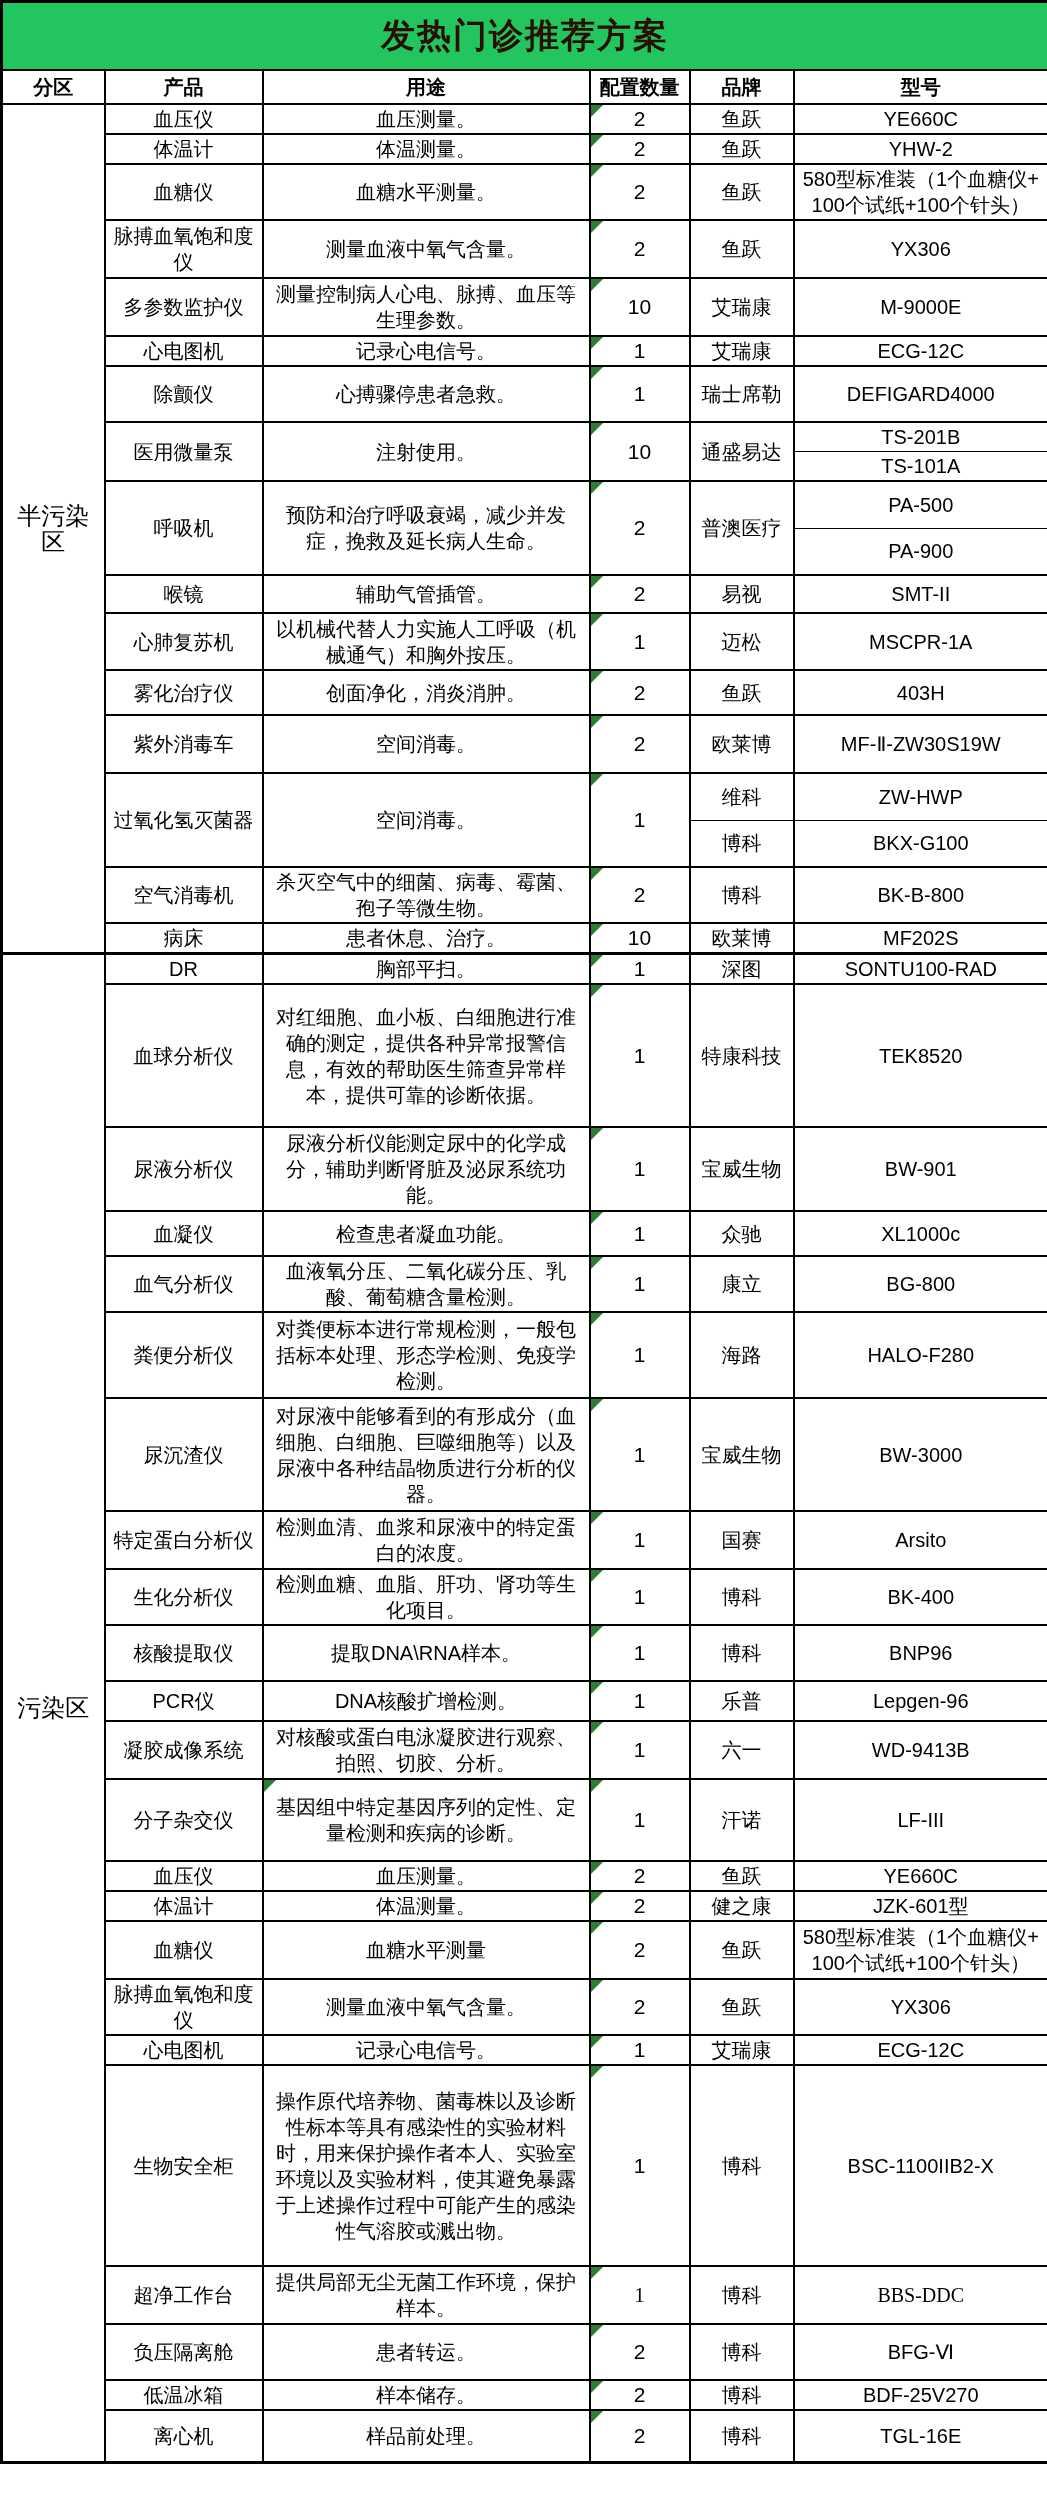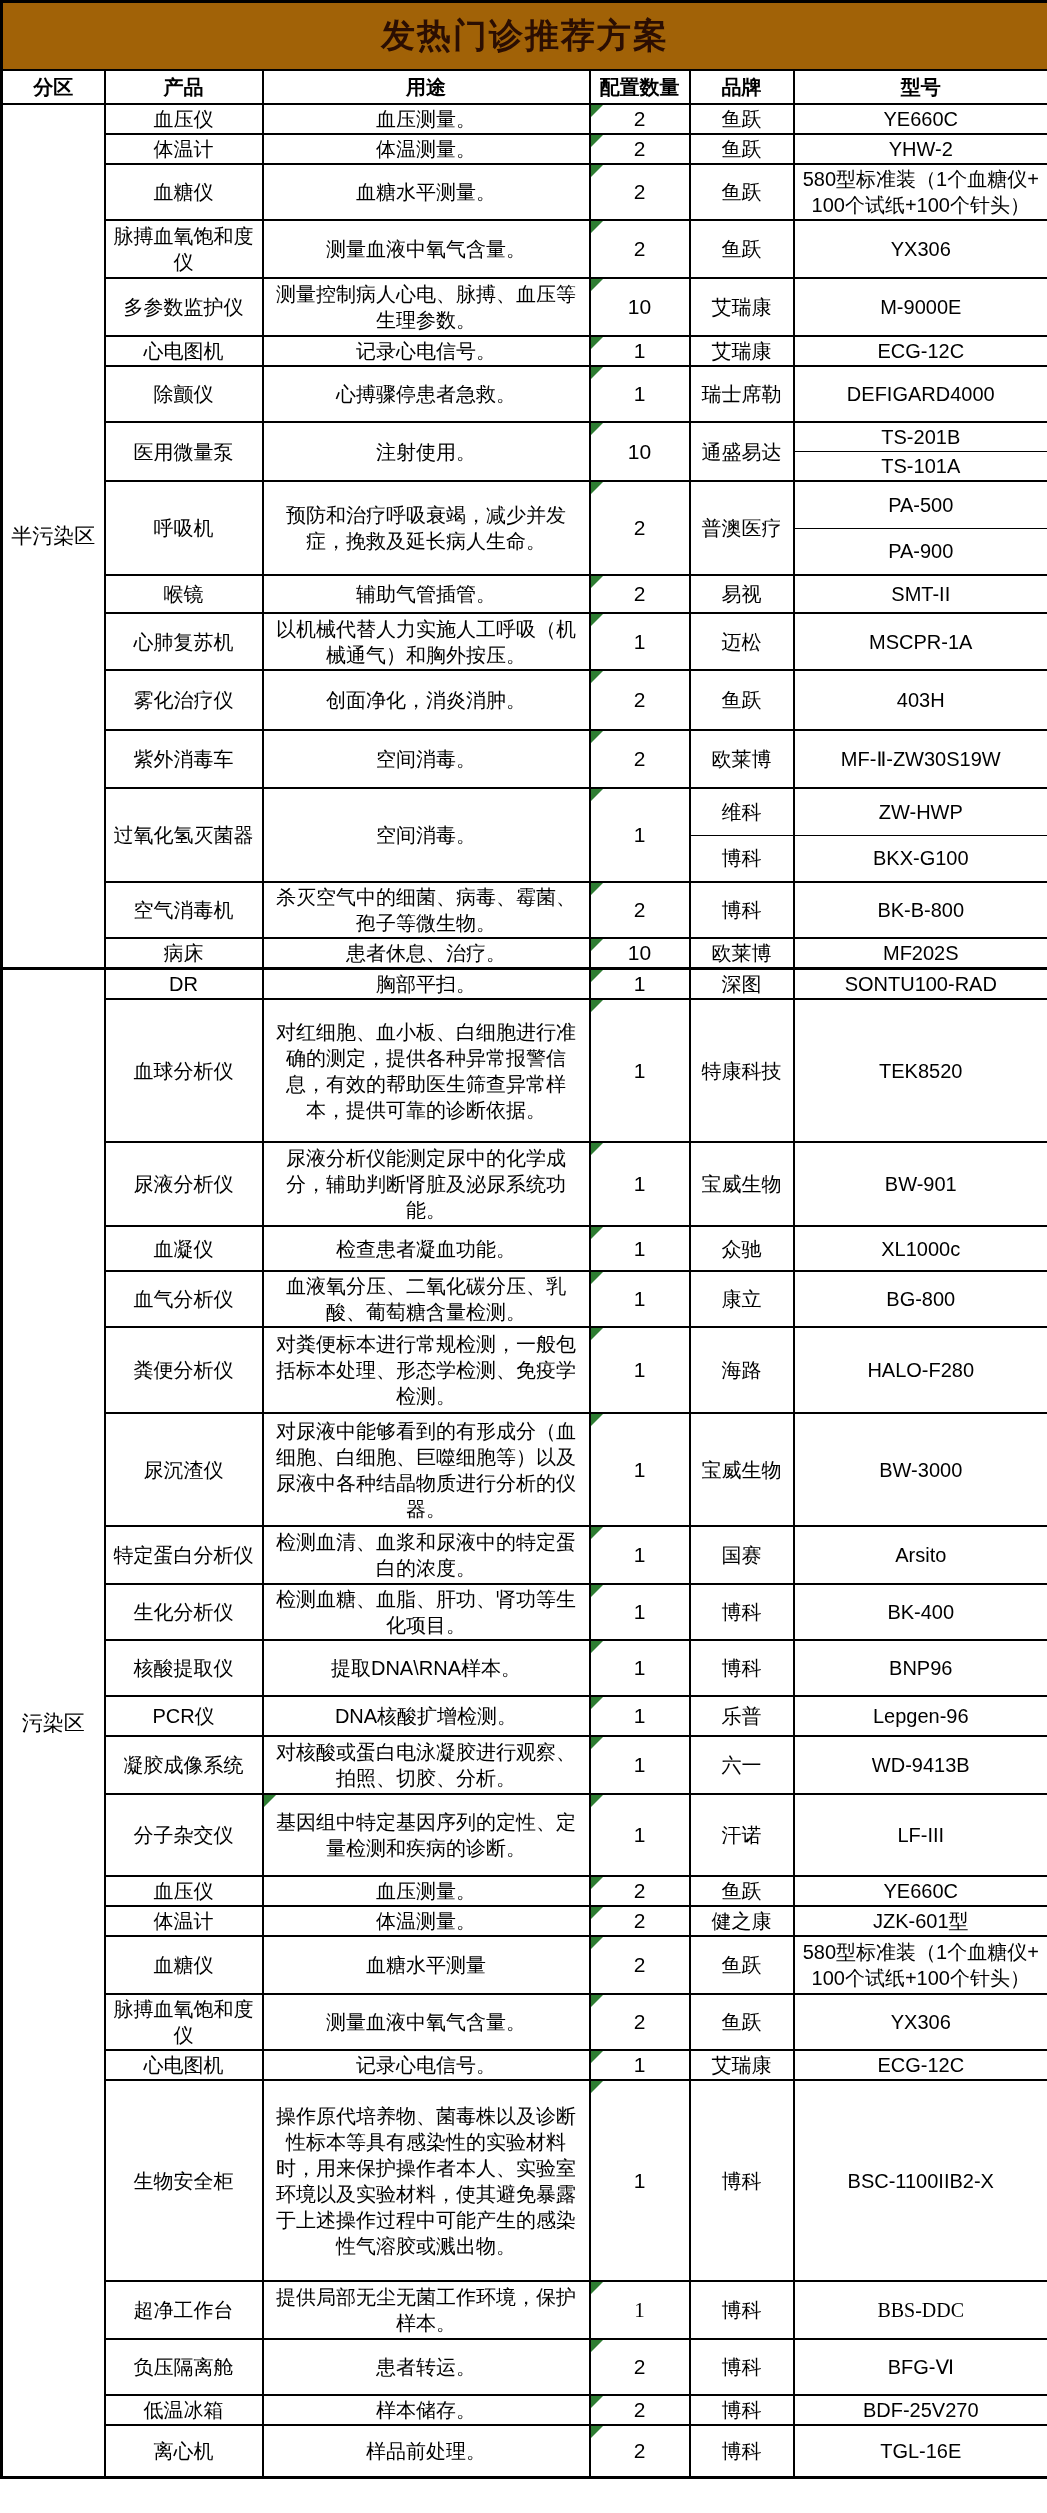--- a/index.html
+++ b/index.html
@@ -12,30 +12,30 @@
     font-size:20px;
     line-height:26px;
     color:#000;
     padding:1px 4px;
     position:relative;
     word-break:break-all;
     background:#fff;
     font-weight:normal;
   }
   th.title-cell {
-    background:#a16207;
+    background:#22c55e;
     color:#2B0E02;
     font-size:34px;
     font-weight:bold;
     letter-spacing:2px;
     height:64px;
     line-height:normal;
   }
   th.col-h { font-weight:bold; height:30px; }
-  td.zone-cell { font-size:21px; }
+  td.zone-cell { font-size:24px; }
   td.qty-cell { font-size:21px; }
   .corner {
     position:absolute; top:0; left:0; width:0; height:0;
     border-top:12px solid #2E7D32;
     border-right:12px solid transparent;
   }
   .sub-split { border-top-width:1px; }
   .has-sub { border-bottom-width:1px; }
   .zone-sep { border-top-width:3px; }
 </style>
@@ -142,21 +142,21 @@
         <td class="brand-cell" rowspan="1"><span>易视</span></td>
         <td class="model-cell"><span>SMT-II</span></td>
       </tr>
       <tr style="height: 57px; margin-top: 23px;">
         <td class="product-cell" rowspan="1"><span>心肺复苏机</span></td>
         <td class="purpose-cell" rowspan="1"><span>以机械代替人力实施人工呼吸（机械通气）和胸外按压。</span></td>
         <td class="qty-cell" rowspan="1"><span>1</span><span class="corner"></span></td>
         <td class="brand-cell" rowspan="1"><span>迈松</span></td>
         <td class="model-cell"><span>MSCPR-1A</span></td>
       </tr>
-      <tr style="height: 60px;">
+      <tr style="height: 45px;">
         <td class="product-cell" rowspan="1"><span>雾化治疗仪</span></td>
         <td class="purpose-cell" rowspan="1"><span>创面净化，消炎消肿。</span></td>
         <td class="qty-cell" rowspan="1"><span>2</span><span class="corner"></span></td>
         <td class="brand-cell" rowspan="1"><span>鱼跃</span></td>
         <td class="model-cell"><span>403H</span></td>
       </tr>
       <tr style="height: 58px;">
         <td class="product-cell" rowspan="1"><span>紫外消毒车</span></td>
         <td class="purpose-cell" rowspan="1"><span>空间消毒。</span></td>
         <td class="qty-cell" rowspan="1"><span>2</span><span class="corner"></span></td>

